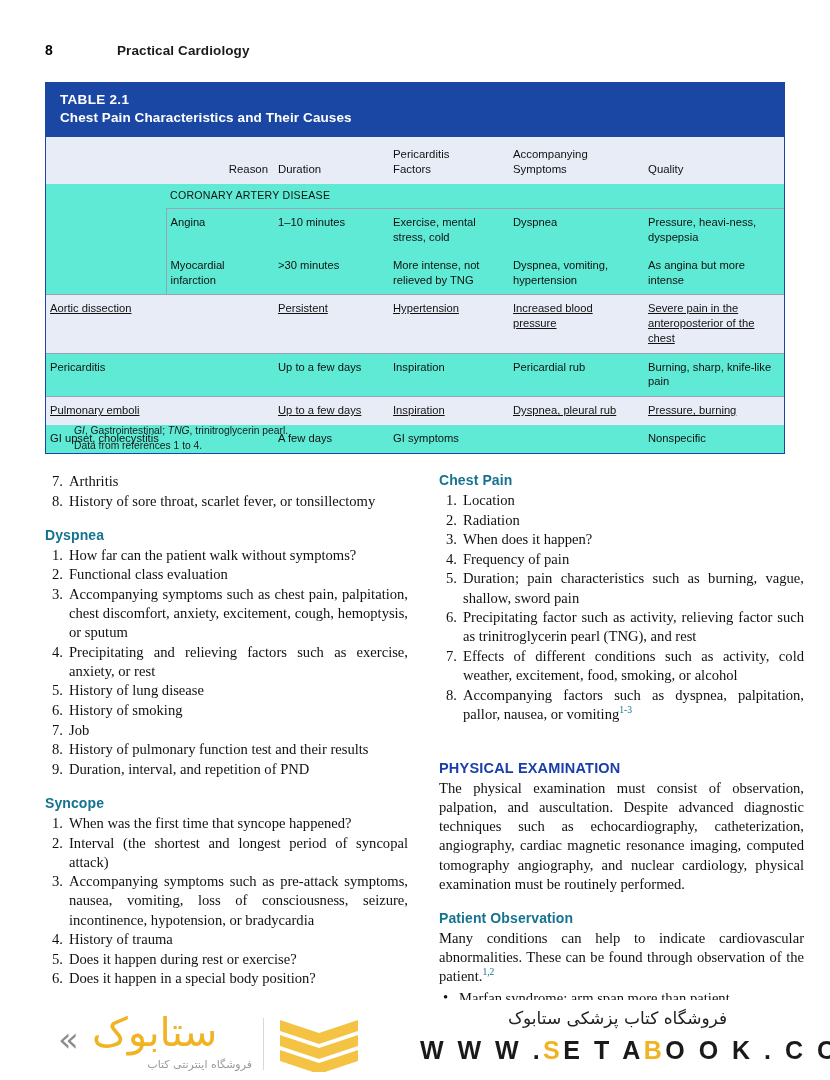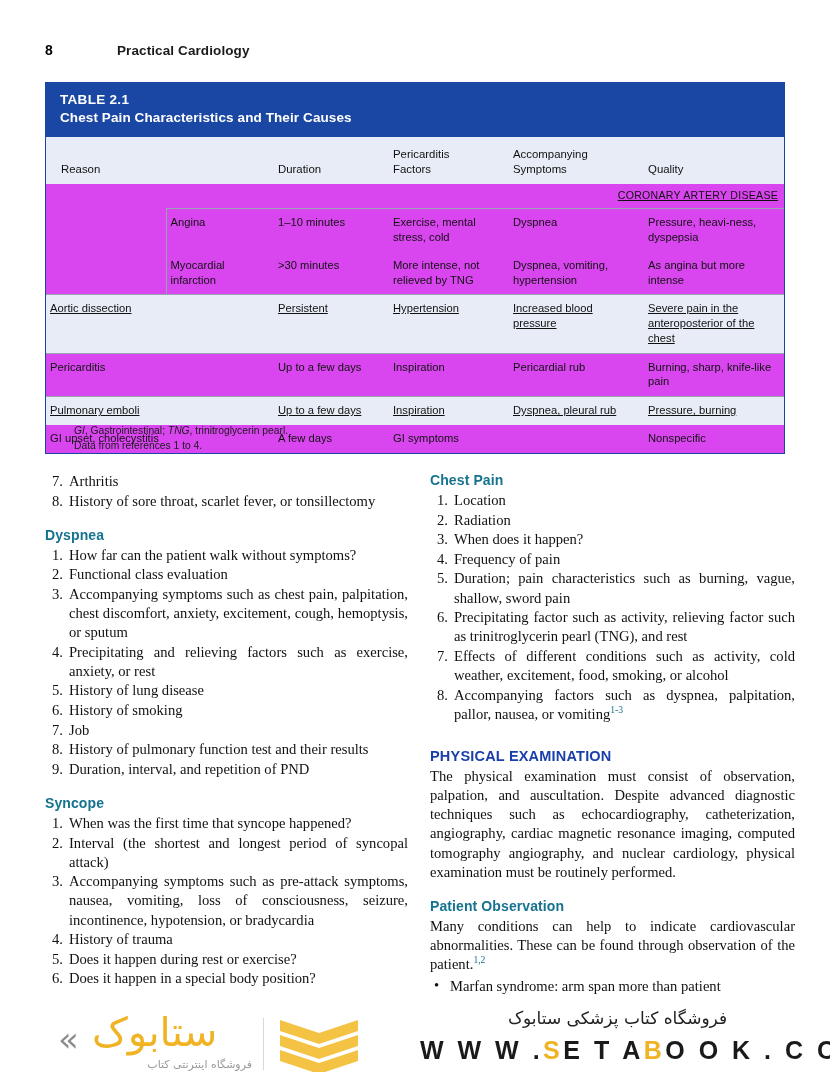--- a/index.html
+++ b/index.html
@@ -44,21 +44,21 @@
   }
 
   
   .table-wrap {
     position: absolute;
     top: 82px;
     left: 45px;
     width: 740px;
     border: 1.5px solid #1a47a3;
     box-sizing: border-box;
-    background: #d946ef;
+    background: #5eead4;
   }
   .table-caption {
     background: #1a47a3;
     color: #ffffff;
     font-family: "Liberation Sans", sans-serif;
     padding: 8px 14px 9px 14px;
   }
   .table-caption .tnum {
     display: block;
     font-size: 13.5px;
@@ -96,30 +96,29 @@
   .col-accomp   { width: 135px; }
   .col-quality  { width: 140px; }
 
   tr.head-row { background: #e7ecf6; }
   tr.head-row th {
     vertical-align: bottom;
     padding-bottom: 7px;
     padding-top: 10px;
     font-size: 11.4px;
   }
-  tr.head-row th.c-reason { text-align: left; padding-left: 15px; margin-left: 37px; }
+  tr.head-row th.c-reason { text-align: right; padding-left: 4px; margin-left: 37px; }
 
   tr.group-row td {
-    text-align: right;
+    text-align: left;
     font-size: 10.6px;
     letter-spacing: 0.25px;
     padding-top: 5px;
     padding-bottom: 5px;
     border-bottom: 1px solid #9aa3b4;
-    text-decoration: underline;
   }
   tr.group-row td.spacer { border-bottom: none; }
 
   tr.shade { background: #e7ecf6; text-decoration: underline; }
   tr.rule-top > td { border-top: 1px solid #9aa3b4; }
 
   td.vline { border-left: 1px solid #9aa3b4; }
   td.sub-indent { padding-left: 10px; }
   td.reason-cell { padding-left: 8px; }
 
@@ -139,39 +138,39 @@
   
   .col-left {
     position: absolute;
     top: 472px;
     left: 45px;
     width: 363px;
   }
   .col-right {
     position: absolute;
     top: 472px;
-    left: 430px;
+    left: 439px;
     width: 365px;
   }
 
   .sec-head {
     font-family: "Liberation Sans", sans-serif;
     font-weight: bold;
     font-size: 14px;
     color: #15738f;
     margin: 16px 0 3px 0;
     letter-spacing: 0.1px;
   }
   .sec-head.first { margin-top: 0; }
   .sec-head.major {
     color: #1a3faa;
     font-size: 14.5px;
     letter-spacing: 0.2px;
     text-transform: uppercase;
-    margin-top: 24px;
+    margin-top: 36px;
   }
 
   ol.numlist {
     list-style: none;
     margin: 0;
     padding: 0;
     font-size: 14.6px;
     line-height: 1.31;
   }
   ol.numlist > li {

